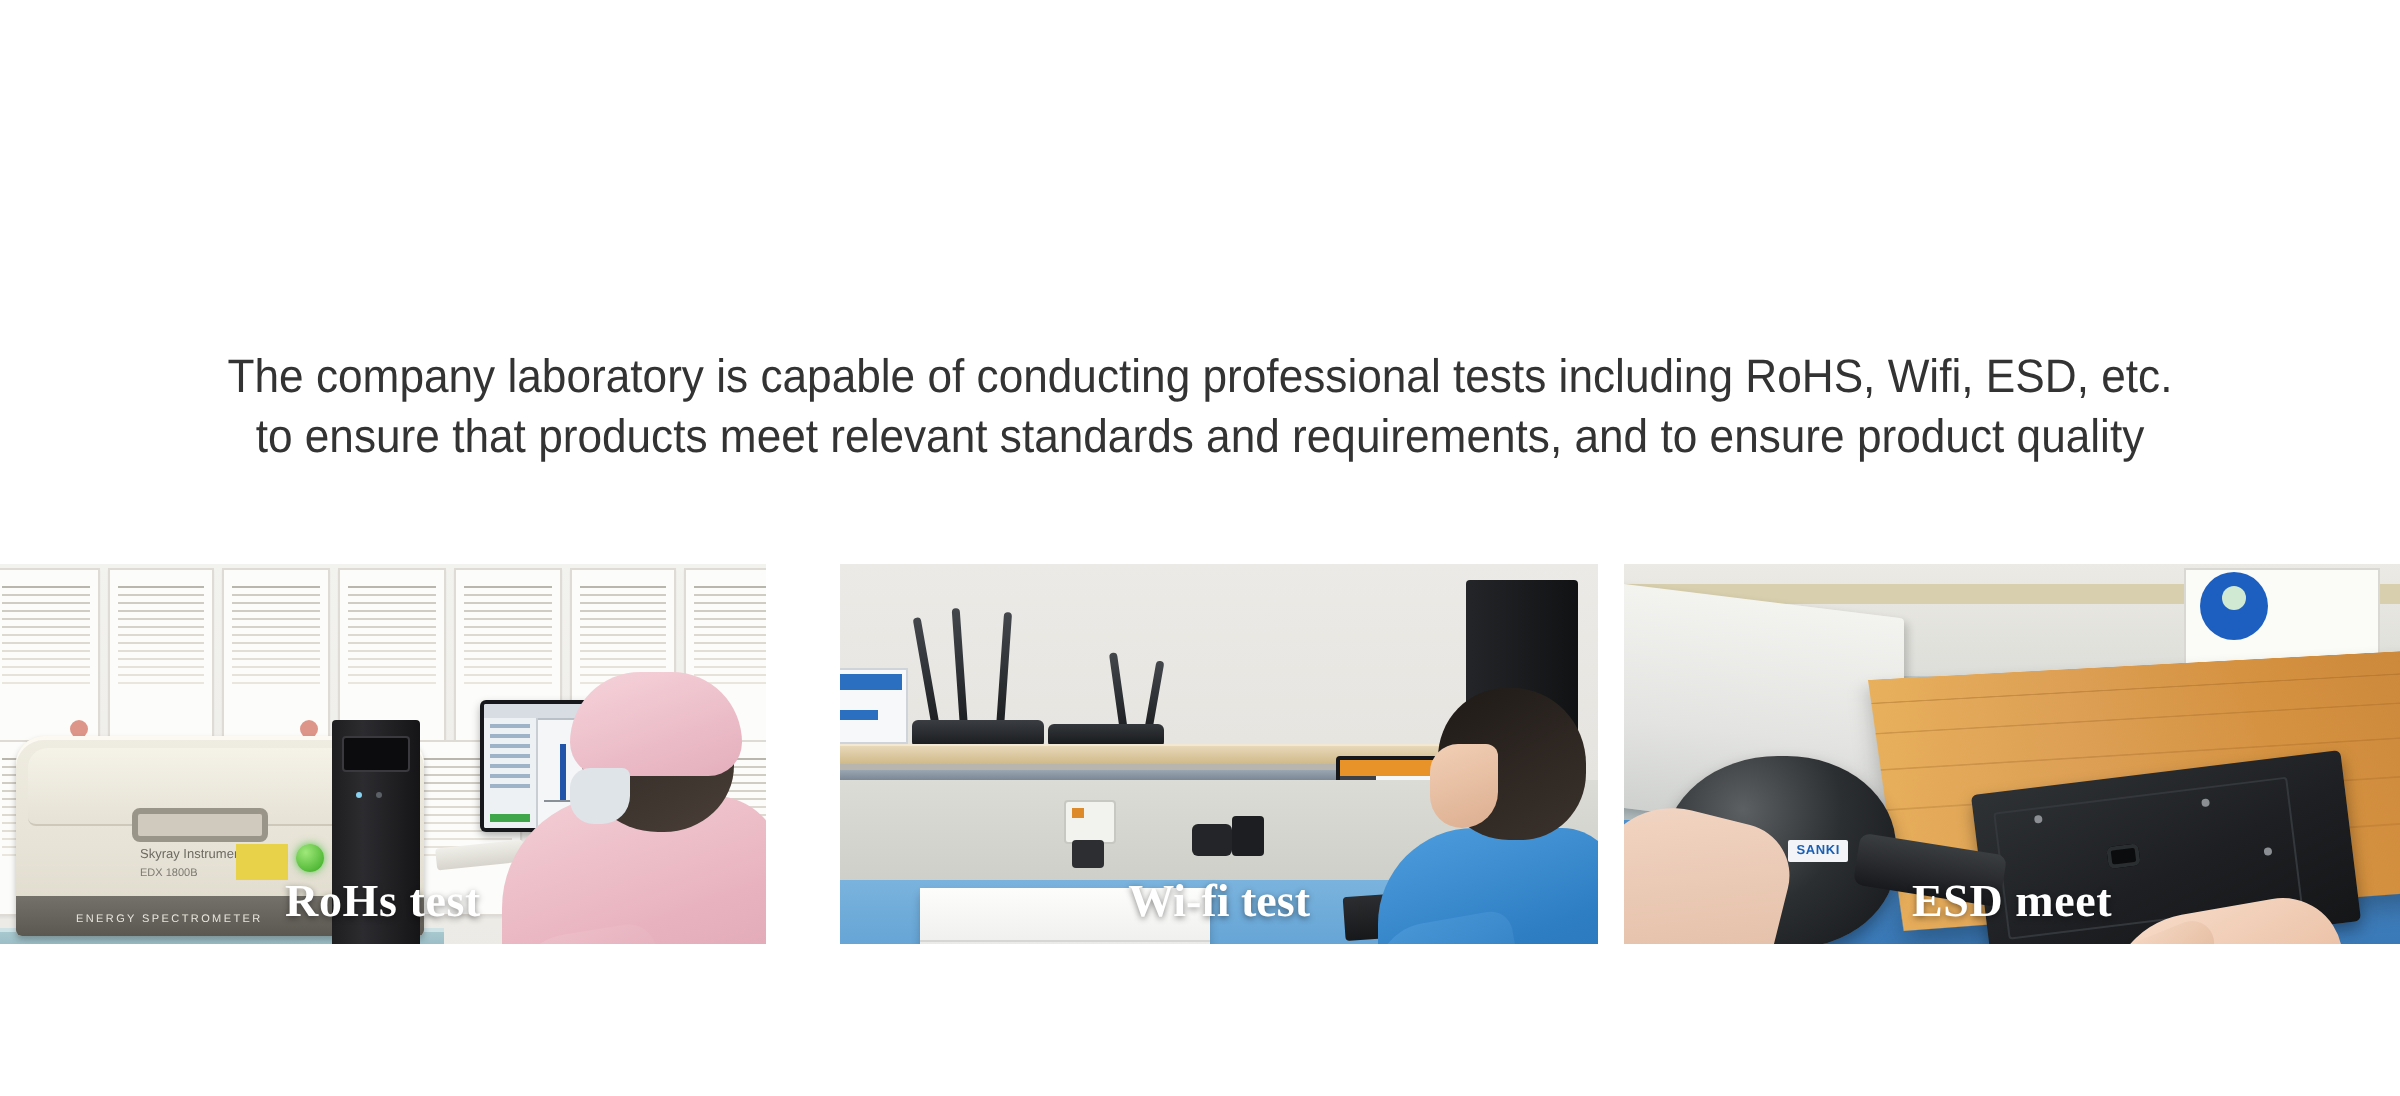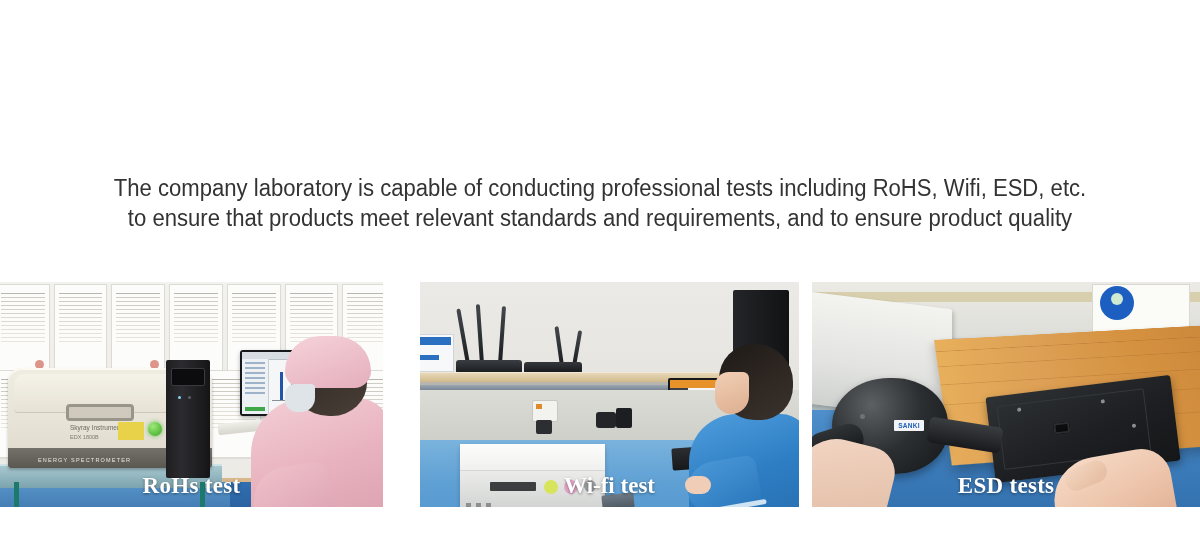--- a/index.html
+++ b/index.html
@@ -84,21 +84,21 @@
     left: 0;
     top: 282px;
     width: 1200px;
     height: 266px;
     display: flex;
     gap: 13px;
     background: #ffffff;
   }
   .photo {
     position: relative;
-    height: 225px;
+    height: 190px;
     overflow: hidden;
     background: #737373;
   }
   .photo.p1 { width: 391px; }
   .photo.p2 { width: 387px; margin-left: 24px; }
   .photo.p3 { width: 396px; }
 
   .scene { position: absolute; inset: 0; }
 
   .caption {
@@ -645,16 +645,16 @@
       <div class="p3-gun">
         <div class="disc"></div>
         <div class="nozzle"></div>
         <div class="grip"></div>
         <div class="screwpt"></div>
         <div class="label">SANKI</div>
       </div>
 
       <div class="p3-hand-l"></div>
     </div>
-    <div class="caption">ESD tests</div>
+    <div class="caption">ESD meet</div>
   </div>
 
 </div>
 
 </body></html>

